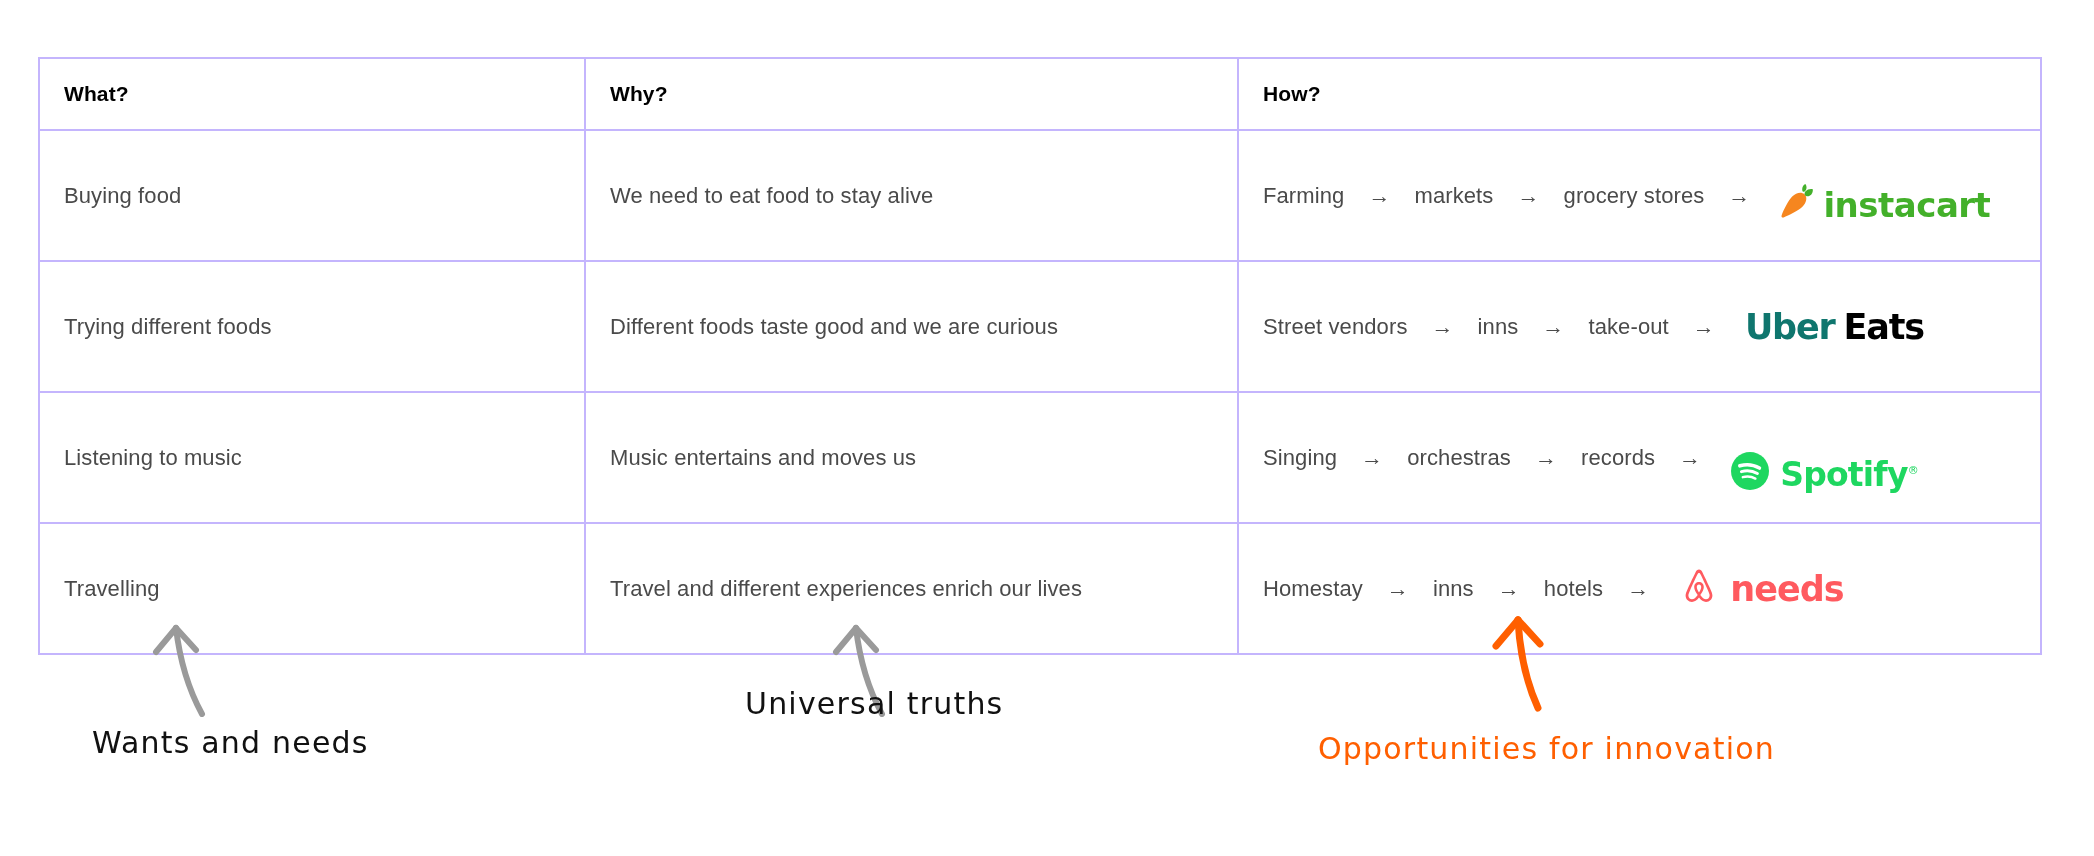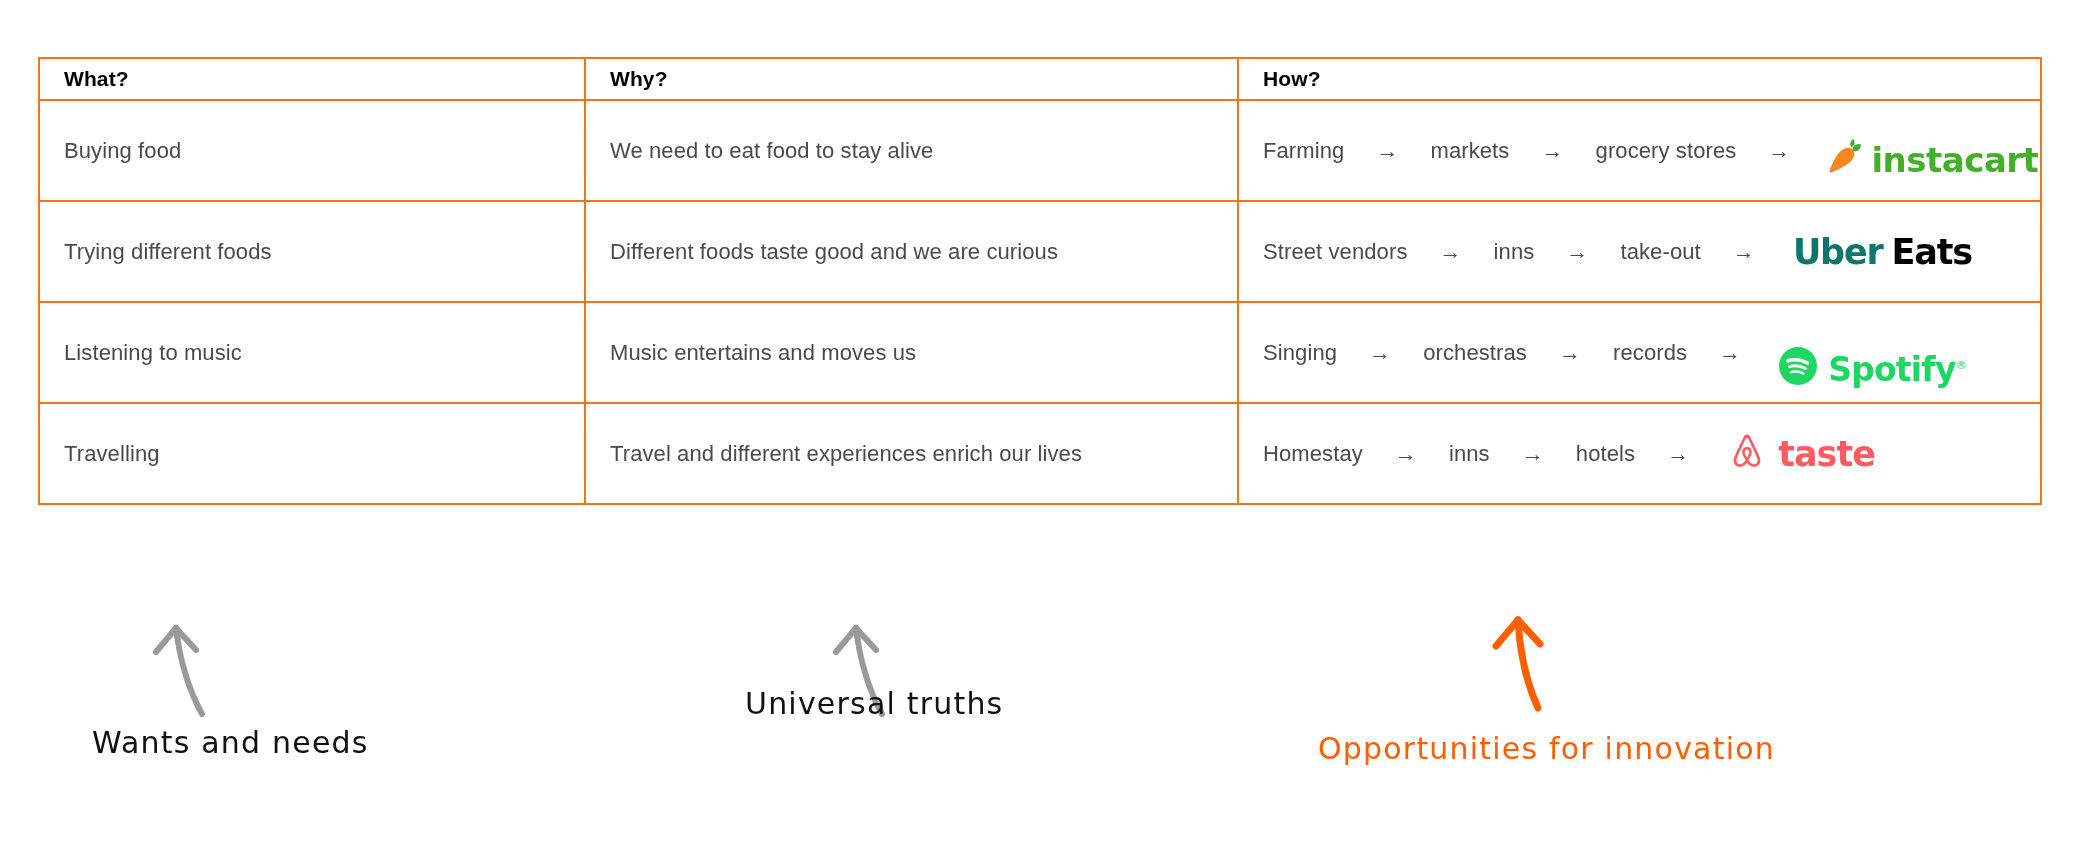--- a/index.html
+++ b/index.html
@@ -19,22 +19,22 @@
   #framework-table {
     position: absolute;
     left: 38px;
     top: 57px;
     width: 2002px;
     border-collapse: collapse;
     table-layout: fixed;
   }
   #framework-table td,
   #framework-table th {
-    border: 2px solid #f97316;
-    padding: 0 24px;
+    border: 2px solid #c4b5fd;
+    padding: 15px 24px;
     text-align: left;
     vertical-align: middle;
   }
   #framework-table col.c-what  { width: 546px; }
   #framework-table col.c-why   { width: 653px; }
   #framework-table col.c-how   { width: 803px; }
 
   .head-row th {
     height: 40px;
     font-size: 21px;
@@ -48,21 +48,21 @@
     font-weight: normal;
     color: #4a4a4a;
     letter-spacing: 0.1px;
     border-radius: 13px;
   }
 
   
   .chain {
     display: flex;
     align-items: center;
-    gap: 16px;
+    gap: 8px;
     white-space: nowrap;
   }
   .chain-step {
     color: #4a4a4a;
     font-size: 22px;
   }
   .chain-arrow {
     color: #4a4a4a;
     font-size: 22px;
     padding: 0 16px;
@@ -228,21 +228,21 @@
           <span class="chain-step">inns</span>
           <span class="chain-arrow">→</span>
           <span class="chain-step">hotels</span>
           <span class="chain-arrow">→</span>
           <span class="chain-logo logo-airbnb">
             <span>
               <svg width="40" height="40" viewBox="0 0 40 40" aria-hidden="true">
                 <path d="M20 3.5 C21.6 3.5 22.6 4.6 23.4 6.2 C25.0 9.3 28.8 17.4 31.0 22.2 C32.6 25.7 33.4 27.8 33.4 29.6 C33.4 33.3 30.6 36.0 27.0 36.0 C24.5 36.0 22.2 34.5 20 31.6 C17.8 34.5 15.5 36.0 13.0 36.0 C9.4 36.0 6.6 33.3 6.6 29.6 C6.6 27.8 7.4 25.7 9.0 22.2 C11.2 17.4 15.0 9.3 16.6 6.2 C17.4 4.6 18.4 3.5 20 3.5 Z M20 7.0 C19.4 7.0 19.0 7.4 18.4 8.6 C16.8 11.7 13.2 19.5 11.2 24.0 C9.9 26.9 9.4 28.4 9.4 29.6 C9.4 31.8 10.9 33.3 13.0 33.3 C14.9 33.3 16.8 31.8 18.7 29.0 C16.4 25.8 15.2 23.3 15.2 21.0 C15.2 18.0 17.2 16.0 20 16.0 C22.8 16.0 24.8 18.0 24.8 21.0 C24.8 23.3 23.6 25.8 21.3 29.0 C23.2 31.8 25.1 33.3 27.0 33.3 C29.1 33.3 30.6 31.8 30.6 29.6 C30.6 28.4 30.1 26.9 28.8 24.0 C26.8 19.5 23.2 11.7 21.6 8.6 C21.0 7.4 20.6 7.0 20 7.0 Z M20 18.6 C18.6 18.6 17.8 19.6 17.8 21.0 C17.8 22.5 18.6 24.4 20 26.6 C21.4 24.4 22.2 22.5 22.2 21.0 C22.2 19.6 21.4 18.6 20 18.6 Z" fill="#FF5A5F"></path>
               </svg>
             </span>
-            <span class="ab-word">taste</span>
+            <span class="ab-word">needs</span>
           </span>
         </div>
       </td>
     </tr>
 
   </tbody>
 </table>
 
 <span class="ann-arrow" style="left:140px; top:592px;">
   <svg width="90" height="125" viewBox="0 0 90 125" aria-hidden="true">

